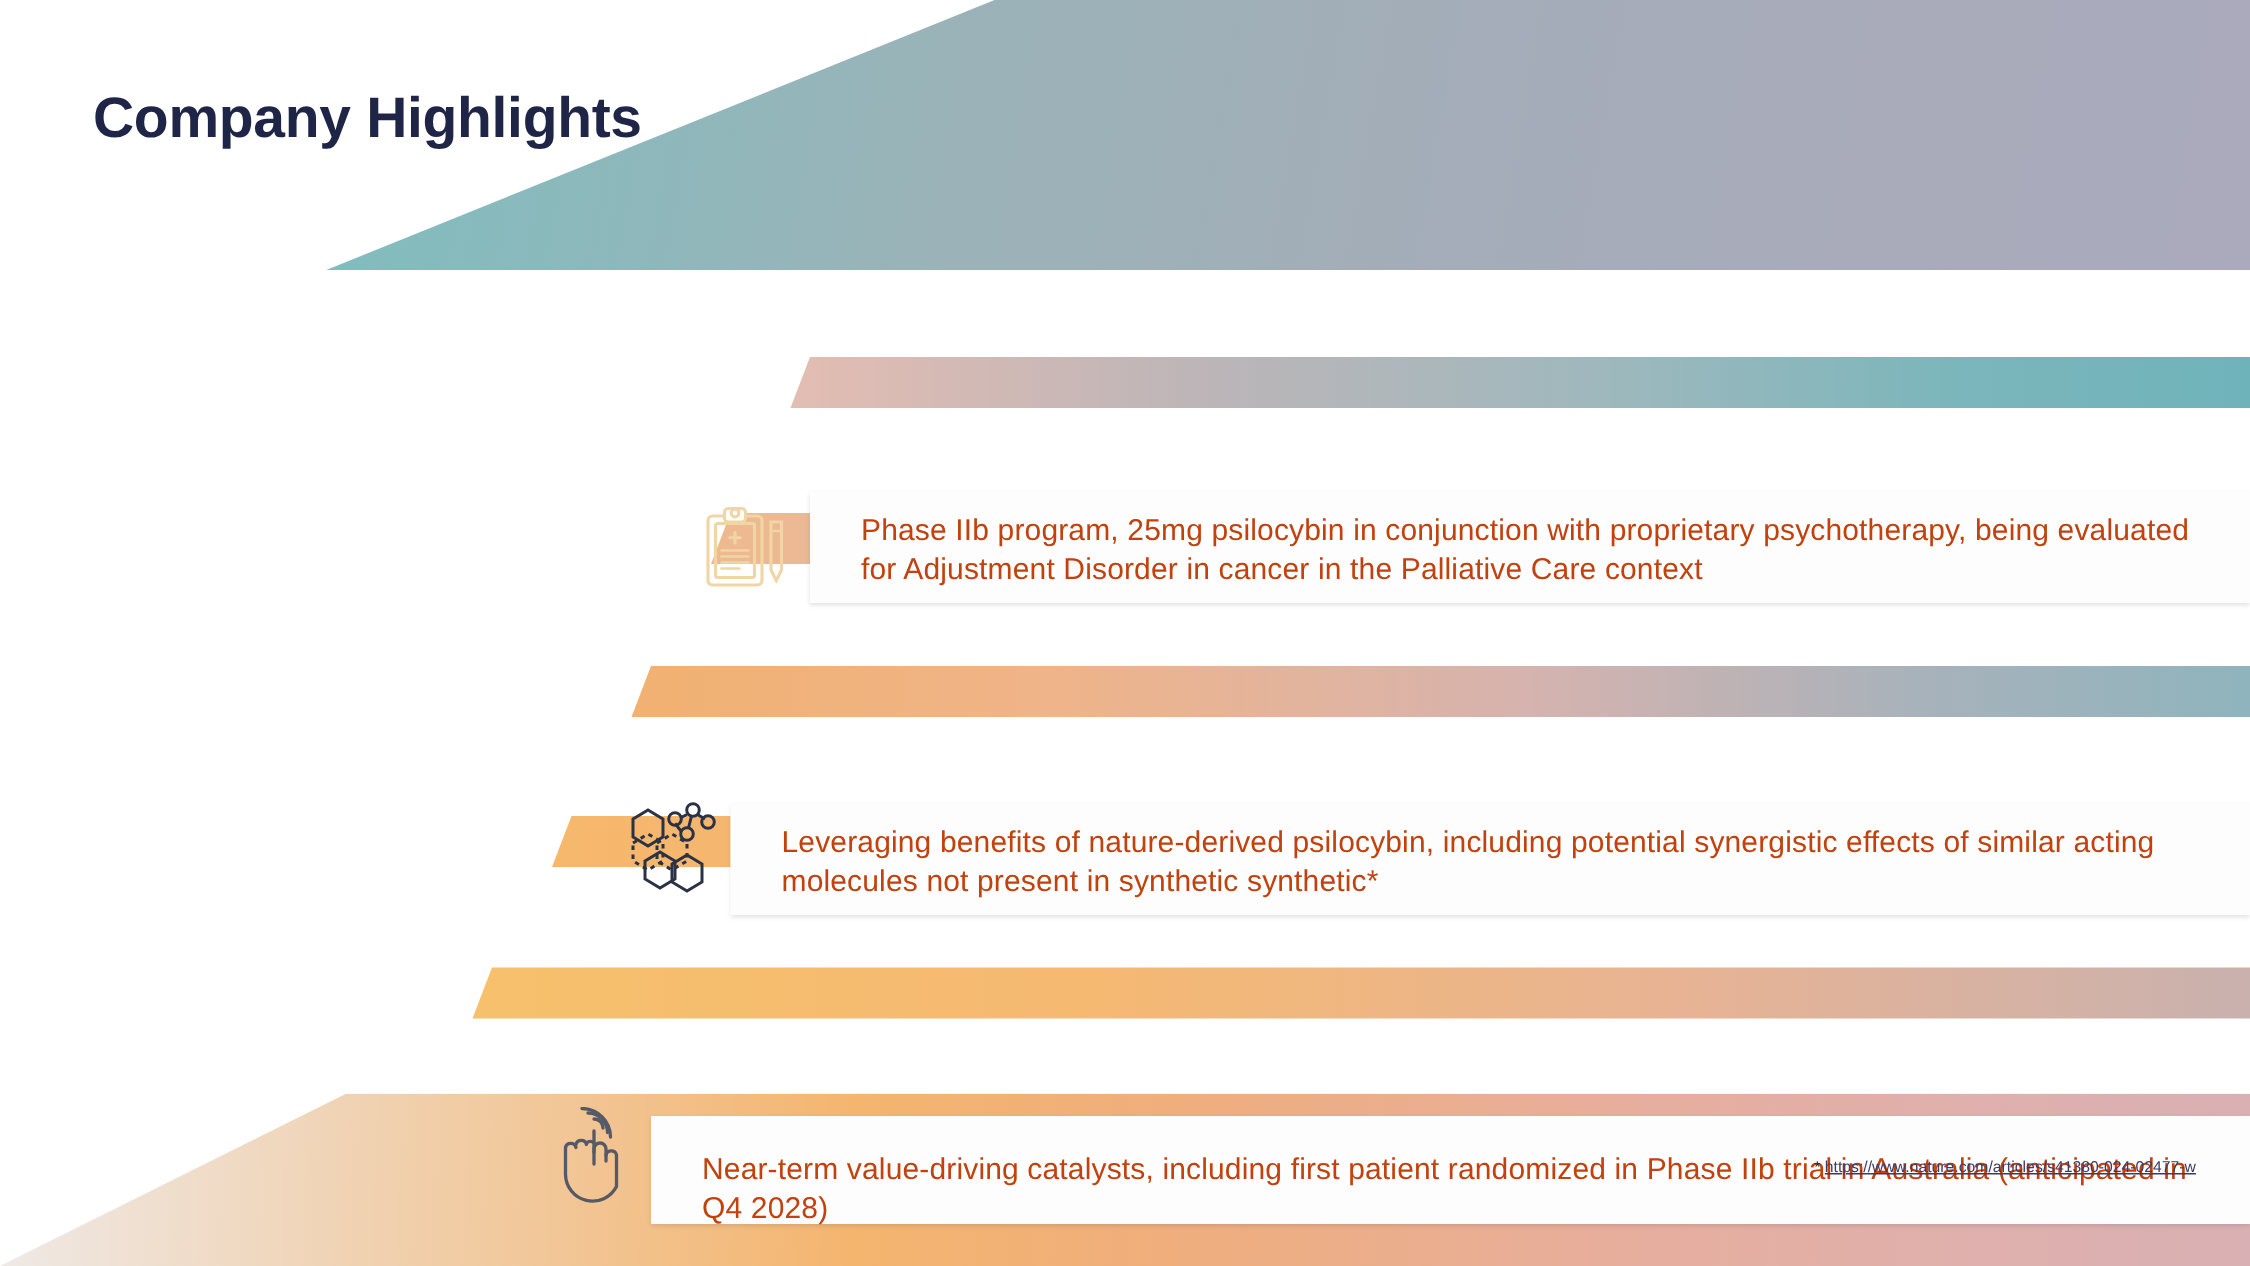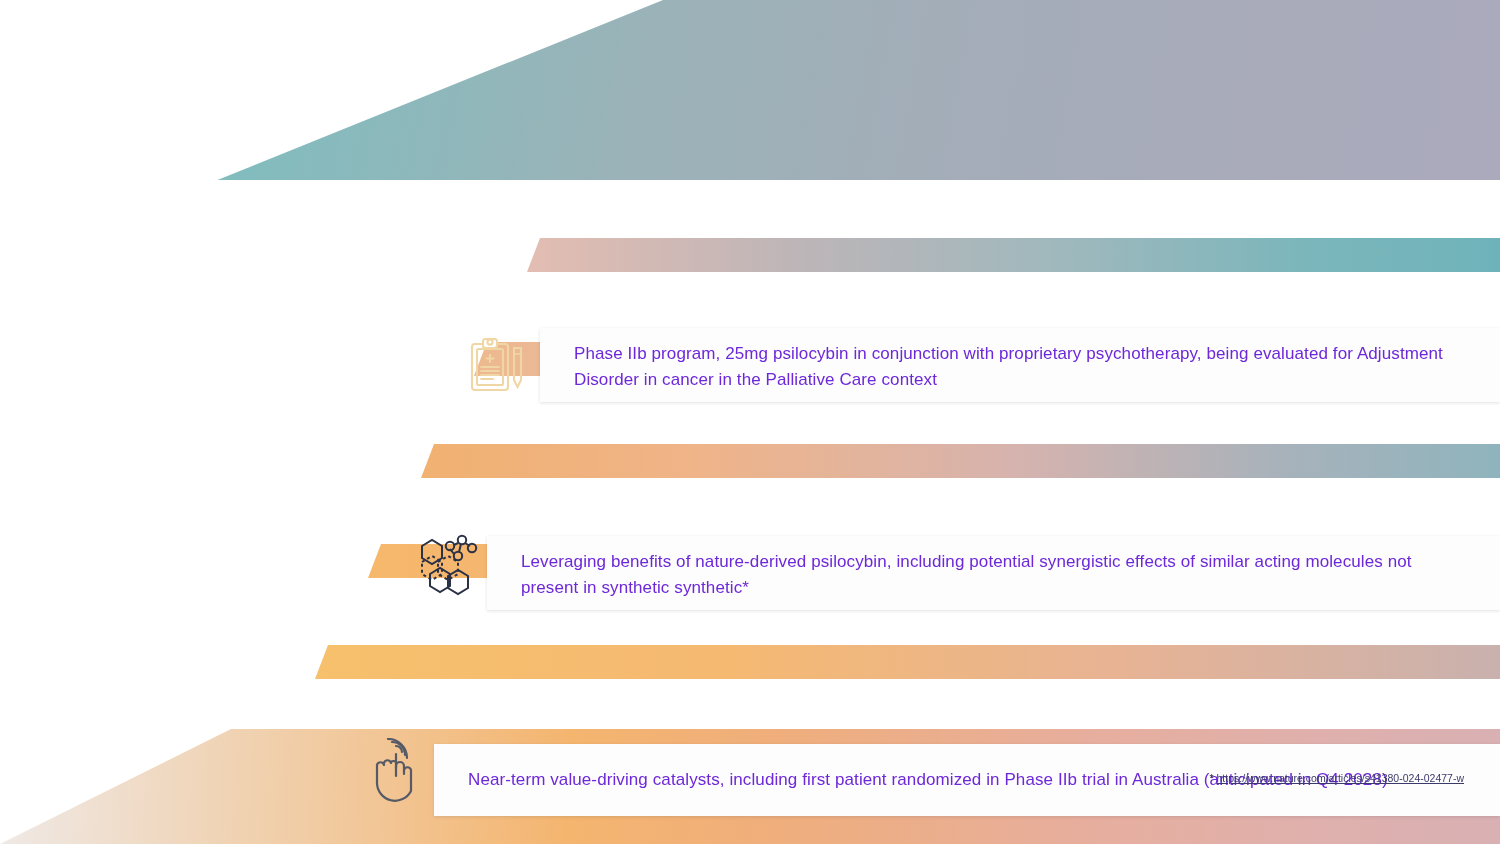--- a/index.html
+++ b/index.html
@@ -53,22 +53,22 @@
 
   
   .bar {
     position: absolute;
     background: #fdfdfd;
     box-shadow: 0 1px 3px rgba(70,70,80,0.16);
   }
 
   .bar-text {
     position: absolute;
-    color: #6d28d9;
-    font-size: 17px;
+    color: #c2410c;
+    font-size: 20px;
     line-height: 26px;
     letter-spacing: 0.1px;
     font-family: "Liberation Sans", sans-serif;
   }
 
   .icon {
     position: absolute;
     display: block;
   }
 
@@ -154,20 +154,21 @@
 
     <polygon points="487,342 1500,342 1500,376 474,376" fill="url(#g2)"></polygon>
 
     <polygon points="434,444 1500,444 1500,478 421,478" fill="url(#g3)"></polygon>
 
     <polygon points="381,544 1500,544 1500,578 368,578" fill="url(#g4)"></polygon>
 
     <polygon points="328,645 1500,645 1500,679 315,679" fill="url(#g5)"></polygon>
   </svg>
 
+  <div id="title">Company Highlights</div>
 
   <div class="row" style="top:164px;">
     <svg class="icon" style="left:466px; top:172px;" width="62" height="60" viewBox="0 0 62 60">
       <g fill="none" stroke="#f0d6a4" stroke-width="2.1">
         <rect x="6" y="8" width="36" height="46" rx="3"></rect>
         <rect x="11" y="13" width="26" height="36" rx="1.5"></rect>
         <rect x="17" y="3" width="14" height="9" rx="2.5" fill="#fff"></rect>
         <circle cx="24" cy="6" r="2.6"></circle>
         <path d="M24 19v7M20.5 22.5h7" stroke-linecap="round"></path>
         <path d="M15 31h18M15 35h18M15 39h18M15 43h12" stroke-width="1.8" stroke-linecap="round"></path>

